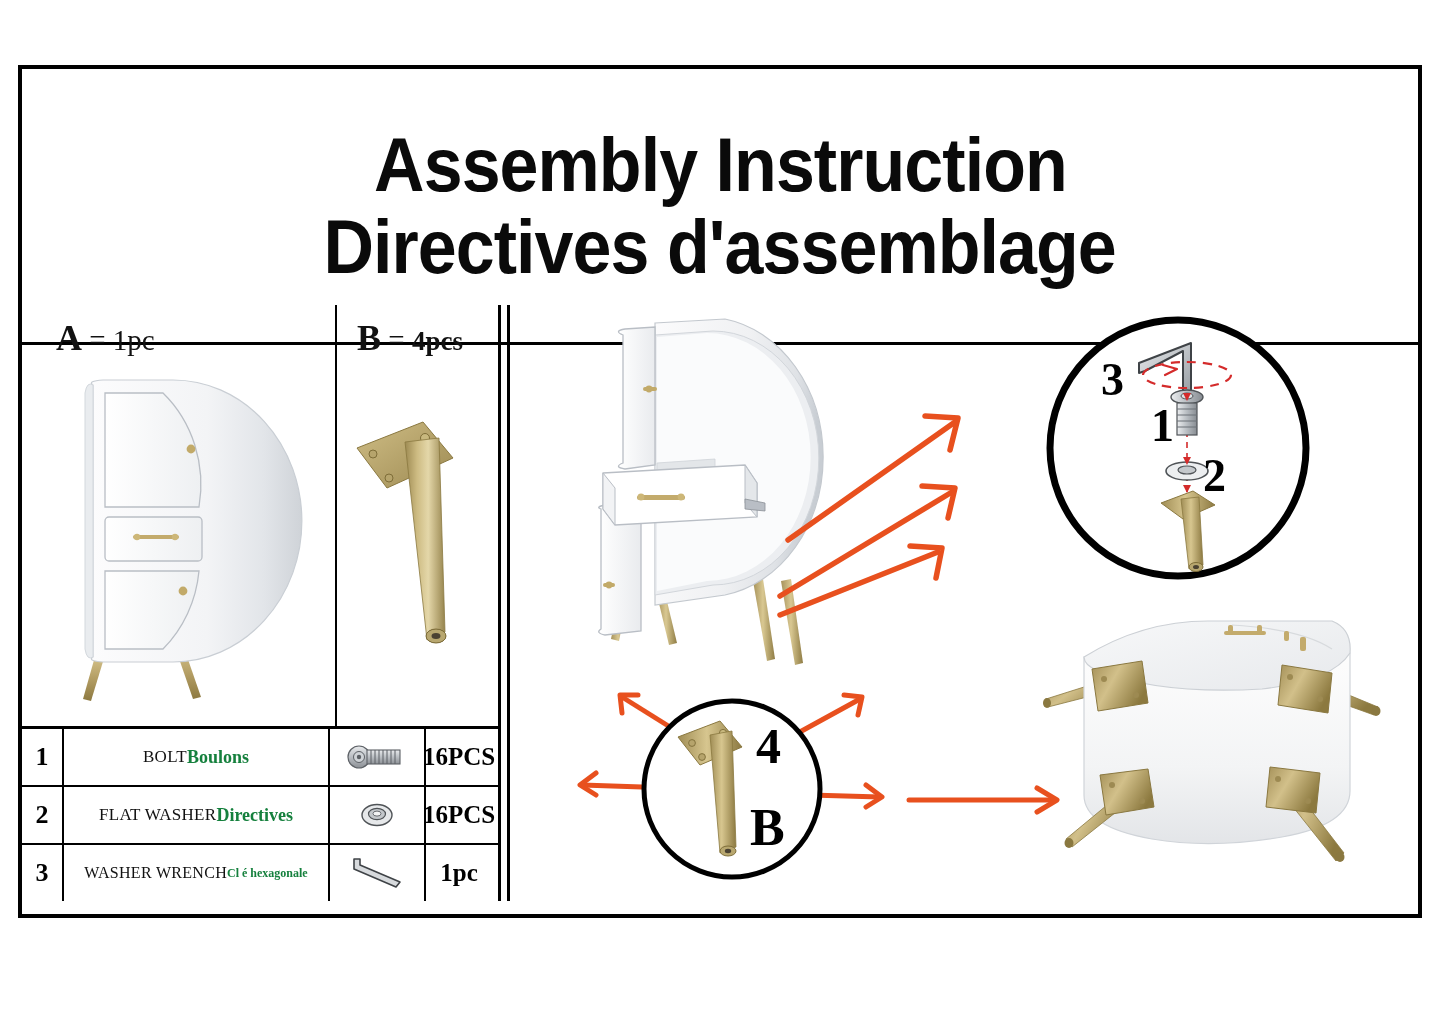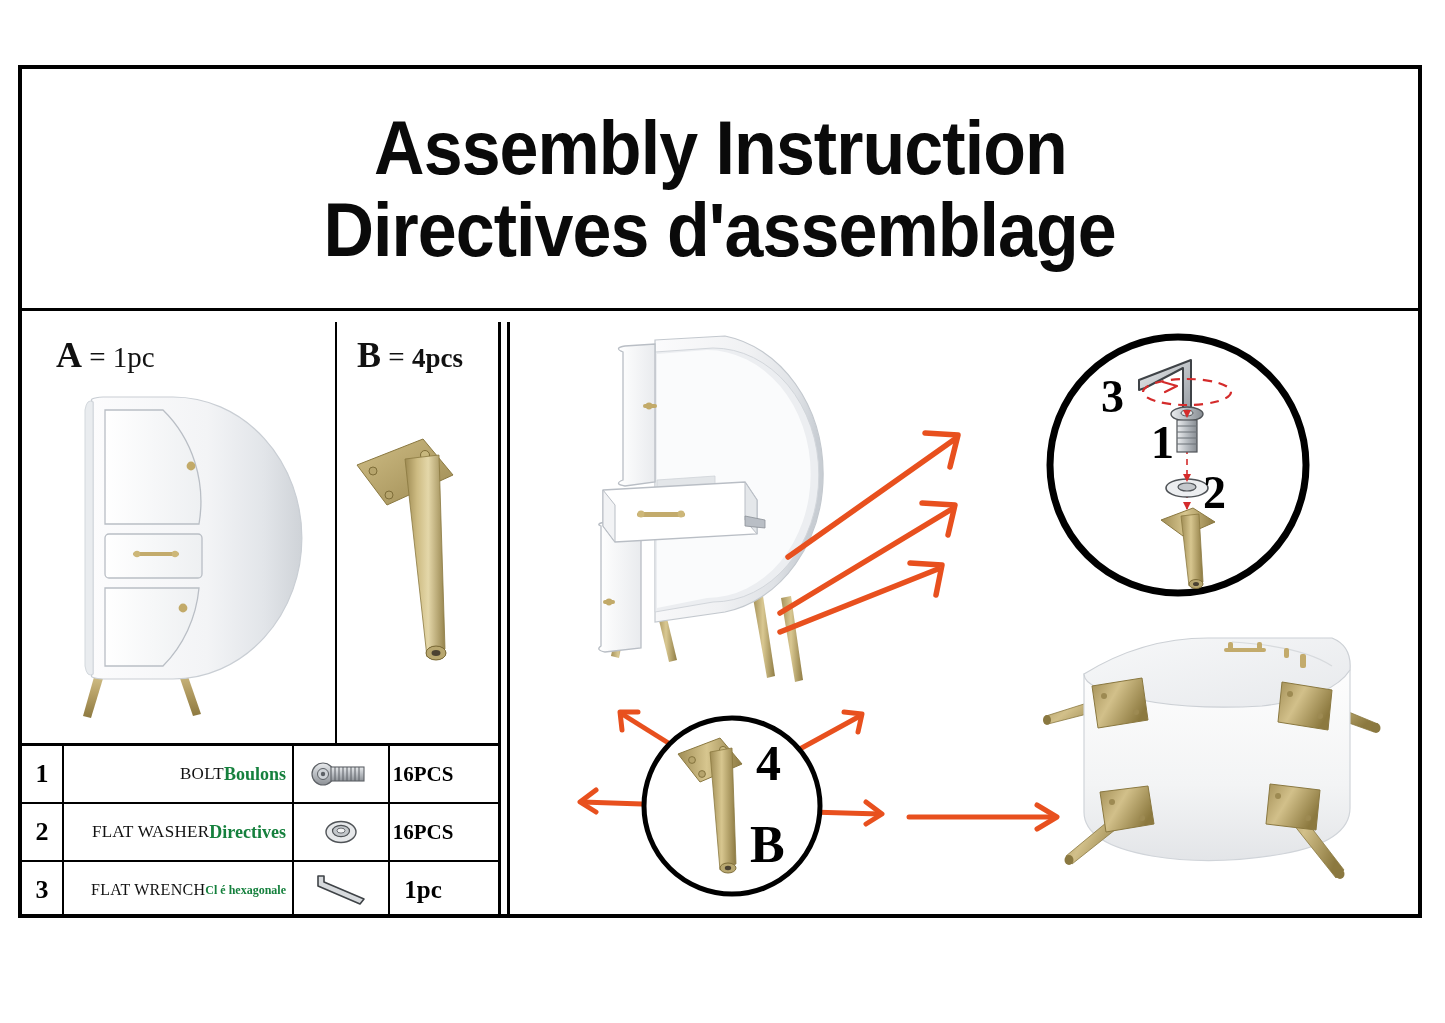--- a/index.html
+++ b/index.html
@@ -5,31 +5,31 @@
   html,body{margin:0;padding:0;background:#ffffff;}
   body{width:1445px;height:1023px;font-family:"Liberation Serif",serif;overflow:hidden;}
 
   .page{position:relative;width:1445px;height:1023px;background:#fff;}
 
   
   .frame{position:absolute;left:18px;top:65px;width:1404px;height:853px;
          border:4px solid #000;box-sizing:border-box;background:#fff;}
 
   
-  .title-band{position:absolute;left:0;top:0;width:100%;height:242px;
+  .title-band{position:absolute;left:0;top:0;width:100%;height:276px;
               border-bottom:3px solid #000;box-sizing:border-box;
               display:flex;flex-direction:column;align-items:center;justify-content:center;}
   .title-line{font-family:"Liberation Sans",sans-serif;font-weight:bold;color:#0a0a0a;
               letter-spacing:-1px;line-height:1.02;white-space:nowrap;
               transform:scaleX(0.92);transform-origin:center;}
   .title-line.l1{font-size:76px;margin-bottom:4px;}
   .title-line.l2{font-size:76px;}
 
   
-  .lower{position:absolute;left:0;top:253px;width:100%;height:596px;}
+  .lower{position:absolute;left:0;top:236px;width:100%;height:596px;}
 
   
   .left-col{position:absolute;left:0;top:0;width:479px;height:100%;
             border-right:3px solid #000;box-sizing:border-box;}
 
   .parts-row{position:absolute;left:0;top:0;width:100%;height:424px;
              border-bottom:3px solid #000;box-sizing:border-box;display:flex;}
   .part-cell{position:relative;height:100%;box-sizing:border-box;}
   .part-cell.a{width:315px;border-right:2px solid #000;}
   .part-cell.b{width:161px;}
@@ -43,23 +43,23 @@
             display:flex;align-items:center;justify-content:center;}
 
   
   .parts-table{position:absolute;left:0;top:424px;width:100%;height:172px;
                display:flex;flex-direction:column;}
   .ptr{flex:1;display:flex;border-bottom:2px solid #000;box-sizing:border-box;}
   .ptr:last-child{border-bottom:none;}
   .ptc{box-sizing:border-box;display:flex;align-items:center;
        border-right:2px solid #000;height:100%;}
   .ptc.num{width:42px;justify-content:center;font-size:26px;font-weight:bold;}
-  .ptc.desc{width:230px;padding:0 6px;justify-content:flex-end;}
+  .ptc.desc{width:266px;padding:0 6px;justify-content:center;}
   .ptc.icon{width:96px;justify-content:center;}
-  .ptc.qty{width:66px;justify-content:center;font-size:21px;font-weight:bold;border-right:none;}
+  .ptc.qty{width:66px;justify-content:center;font-size:25px;font-weight:bold;border-right:none;}
   .desc-en{font-size:17px;letter-spacing:.3px;color:#111;font-family:"Liberation Serif",serif;}
   .desc-fr{font-size:18px;font-weight:bold;color:#15803d;font-family:"Liberation Serif",serif;}
   .ptr.r3 .desc-en{font-size:16px;}
   .ptr.r3 .desc-fr{font-size:12px;}
   .ptr.r3 .ptc.qty{font-size:25px;}
 
   
   .right-panel{position:absolute;left:485px;top:0;right:0;height:100%;
                border-left:3px solid #000;box-sizing:border-box;overflow:hidden;}
 
@@ -215,21 +215,21 @@
                 <ellipse cx="20" cy="13" rx="8.5" ry="5.6" fill="#c3c7cb" stroke="#4f5357" stroke-width="1.2"></ellipse>
                 <ellipse cx="20" cy="12.6" rx="4" ry="2.5" fill="#f2f3f4" stroke="#5d6166" stroke-width="0.9"></ellipse>
               </svg>
             </div>
             <div class="ptc qty nosel">16PCS</div>
           </div>
 
           <div class="ptr r3">
             <div class="ptc num nosel">3</div>
             <div class="ptc desc">
-              <span class="desc-en">FLAT WRENCH</span>
+              <span class="desc-en">WASHER WRENCH</span>
               <span class="desc-fr">Cl é  hexagonale</span>
             </div>
             <div class="ptc icon">
               <svg width="62" height="34" viewBox="0 0 62 34">
                 <path d="M8 3 L8 13 L50 31 L54 26 L14 9 L14 3 Z" fill="#d7dadd" stroke="#3f4347" stroke-width="1.6" stroke-linejoin="round"></path>
               </svg>
             </div>
             <div class="ptc qty nosel">1pc</div>
           </div>
         </div>

